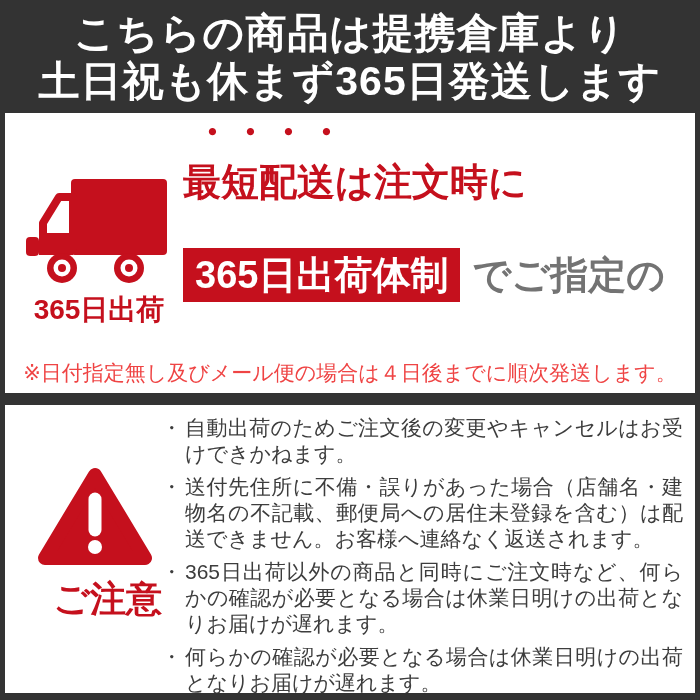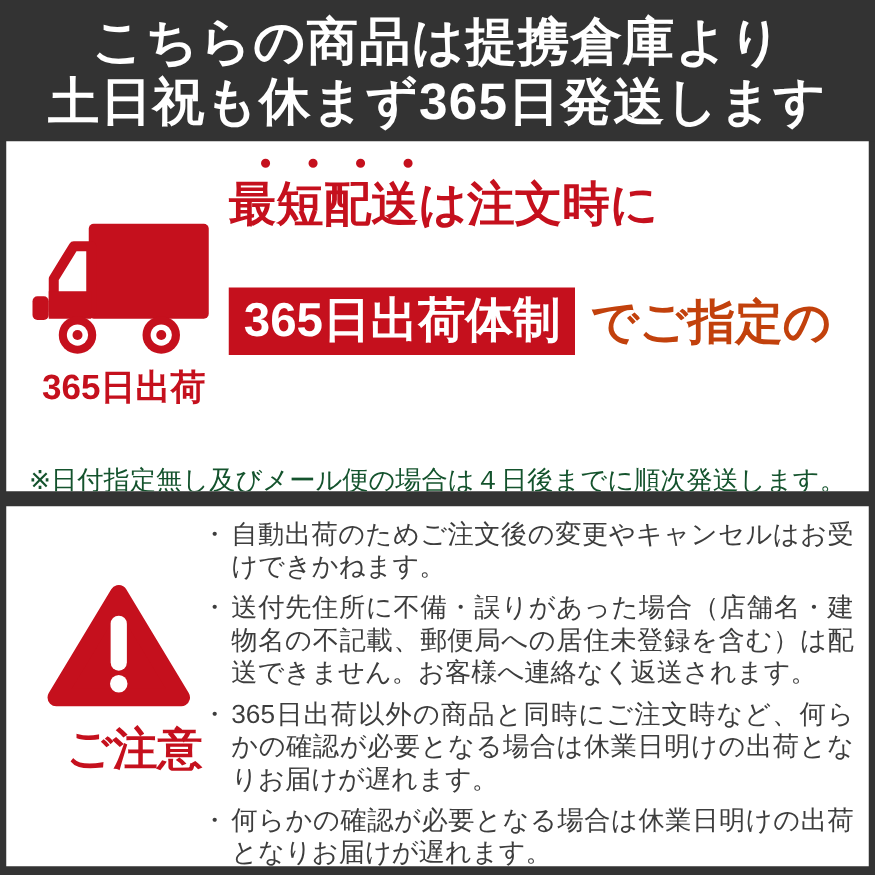--- a/index.html
+++ b/index.html
@@ -34,42 +34,42 @@
   .truck-block svg { display:block; margin:0 auto; }
   .truck-label {
     margin-top:6px;
     color:#c5101d; font-size:28px; font-weight:bold; white-space:nowrap;
   }
   .ship-dots {
     position:absolute; left:188px; top:0px;
     color:#c5101d; font-size:38px; font-weight:bold; line-height:38px;
     letter-spacing:0; white-space:nowrap;
   }
-  .ship-line1 { position:absolute; left:178px; top:26px; }
+  .ship-line1 { position:absolute; left:178px; top:44px; }
   .ship-line2 { position:absolute; left:178px; top:78px; }
   .red-big {
     color:#c5101d; font-size:38px; font-weight:bold; line-height:50px; white-space:nowrap;
   }
   .highlight-row {
-    position:absolute; left:178px; top:115px; height:58px;
+    position:absolute; left:178px; top:133px; height:58px;
     display:flex; align-items:center;
   }
   .highlight-box {
     background:#c5101d; color:#ffffff;
     font-size:38px; font-weight:bold; line-height:54px;
     padding:0 12px; white-space:nowrap;
   }
   .highlight-suffix {
-    color:#c2410c; font-size:38px; font-weight:bold; margin-left:12px; white-space:nowrap;font-family:Liberation Serif, serif;
+    color:#737373; font-size:38px; font-weight:bold; margin-left:12px; white-space:nowrap;font-family:Liberation Serif, serif;
   }
   .ship-line3 { position:absolute; left:178px; top:193px; }
   .ship-note {
     position:absolute; left:0; right:0; top:247px;
     text-align:center;
-    color:#14532d; font-size:21px; line-height:26px; white-space:nowrap;margin-top:12px;
+    color:#ef4444; font-size:21px; line-height:26px; white-space:nowrap;
   }
 
   
   .panel2 {
     position:absolute; left:5px; top:405px; width:690px; height:288px;
     background:#ffffff; overflow:hidden;
   }
   .caution-block { position:absolute; left:22px; top:58px; width:135px; text-align:center; }
   .caution-block svg { display:block; margin:0 auto; }
   .caution-label {

